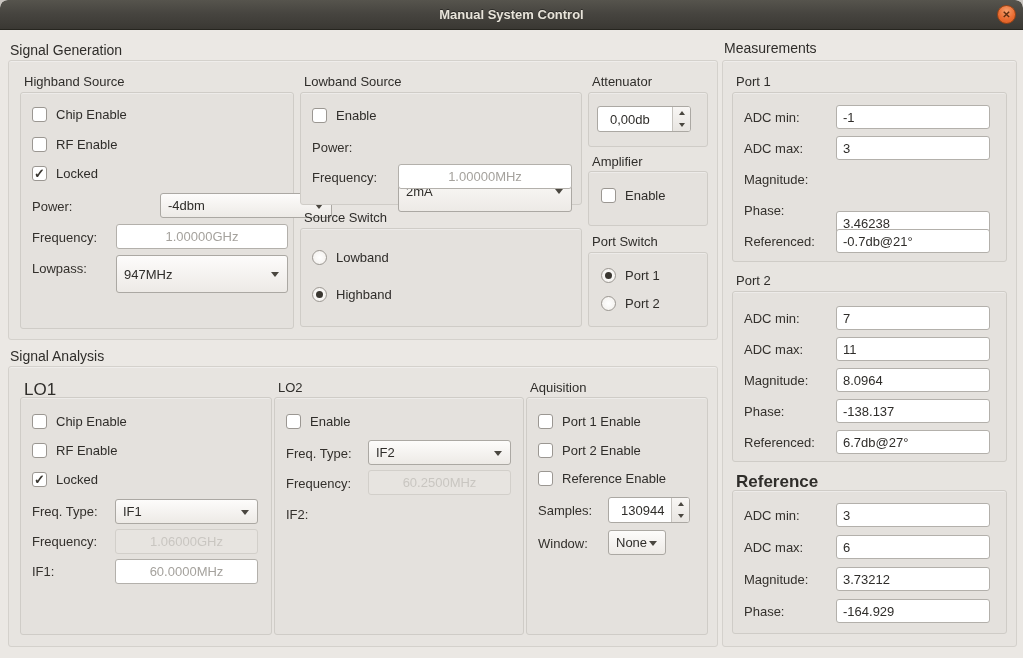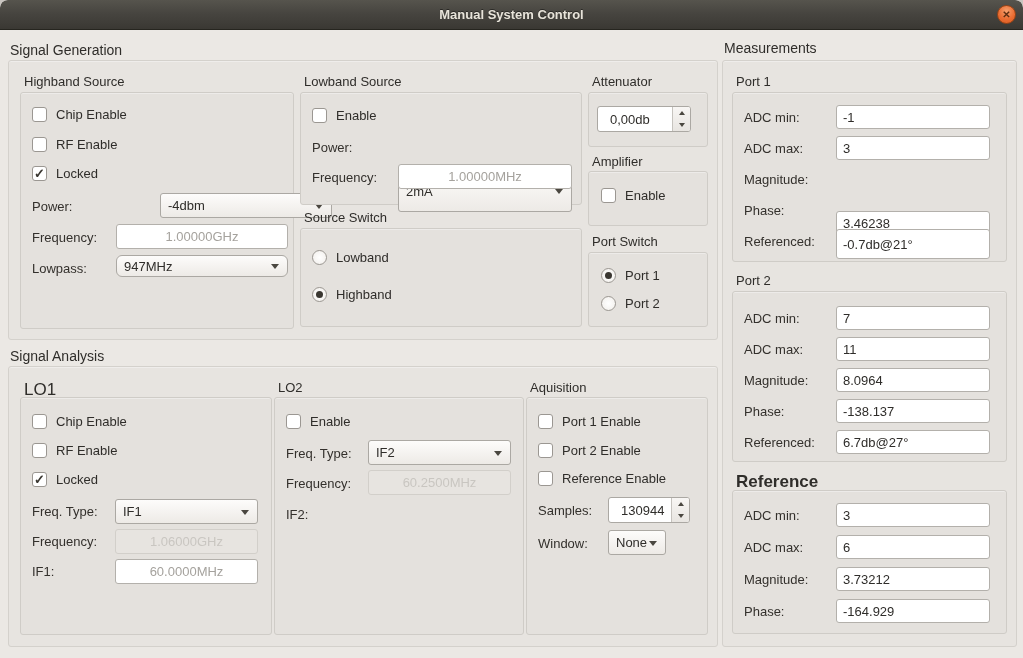--- a/index.html
+++ b/index.html
@@ -82,21 +82,21 @@
     </div>
   <div class="ctrl-lab" style="left:56px;top:166px;">Locked</div>
   <div class="flabel" style="left:32px;top:198px;">Power:</div>
   <div class="combo" style="left:116px;top:193px;width:172px;height:25px;margin-left:44px;">
     <span>-4dbm</span>
     <span class="arrow"></span>
   </div>
   <div class="flabel" style="left:32px;top:229px;">Frequency:</div>
   <div class="fld ghost" style="left:116px;top:224px;width:172px;height:25px;">1.00000GHz</div>
   <div class="flabel" style="left:32px;top:260px;">Lowpass:</div>
-  <div class="combo" style="left:116px;top:255px;width:172px;height:22px;border-radius:6px;">
+  <div class="combo" style="left:116px;top:255px;width:172px;height:38px;">
     <span>947MHz</span>
     <span class="arrow"></span>
   </div>
 
   <div class="glabel" style="left:304px;top:74px;font-size:13px;">Lowband Source</div>
   <div class="gbox lvl2" style="left:300px;top:92px;width:280px;height:111px;"></div>
   <div class="cb" style="left:312px;top:108px;"></div>
   <div class="ctrl-lab" style="left:336px;top:108px;">Enable</div>
   <div class="flabel" style="left:312px;top:139px;">Power:</div>
   <div class="combo" style="left:398px;top:134px;width:174px;height:42px;margin-top:36px;">
@@ -211,21 +211,21 @@
   <div class="glabel" style="left:736px;top:74px;font-size:13px;">Port 1</div>
   <div class="gbox lvl2" style="left:732px;top:92px;width:273px;height:168px;"></div>
   <div class="flabel" style="left:744px;top:109px;">ADC min:</div>
   <div class="fld" style="left:836px;top:105px;width:154px;height:24px;">-1</div>
   <div class="flabel" style="left:744px;top:140px;">ADC max:</div>
   <div class="fld" style="left:836px;top:136px;width:154px;height:24px;">3</div>
   <div class="flabel" style="left:744px;top:171px;">Magnitude:</div>
   <div class="fld" style="left:836px;top:167px;width:154px;height:24px;margin-top:44px;">3.46238</div>
   <div class="flabel" style="left:744px;top:202px;">Phase:</div>
   <div class="flabel" style="left:744px;top:233px;">Referenced:</div>
-  <div class="fld" style="left:836px;top:229px;width:154px;height:30px;">-0.7db@21°</div>
+  <div class="fld" style="left:836px;top:229px;width:154px;height:24px;">-0.7db@21°</div>
 
   <div class="glabel" style="left:736px;top:273px;font-size:13px;">Port 2</div>
   <div class="gbox lvl2" style="left:732px;top:291px;width:273px;height:169px;"></div>
   <div class="flabel" style="left:744px;top:310px;">ADC min:</div>
   <div class="fld" style="left:836px;top:306px;width:154px;height:24px;">7</div>
   <div class="flabel" style="left:744px;top:341px;">ADC max:</div>
   <div class="fld" style="left:836px;top:337px;width:154px;height:24px;">11</div>
   <div class="flabel" style="left:744px;top:372px;">Magnitude:</div>
   <div class="fld" style="left:836px;top:368px;width:154px;height:24px;">8.0964</div>
   <div class="flabel" style="left:744px;top:403px;">Phase:</div>

